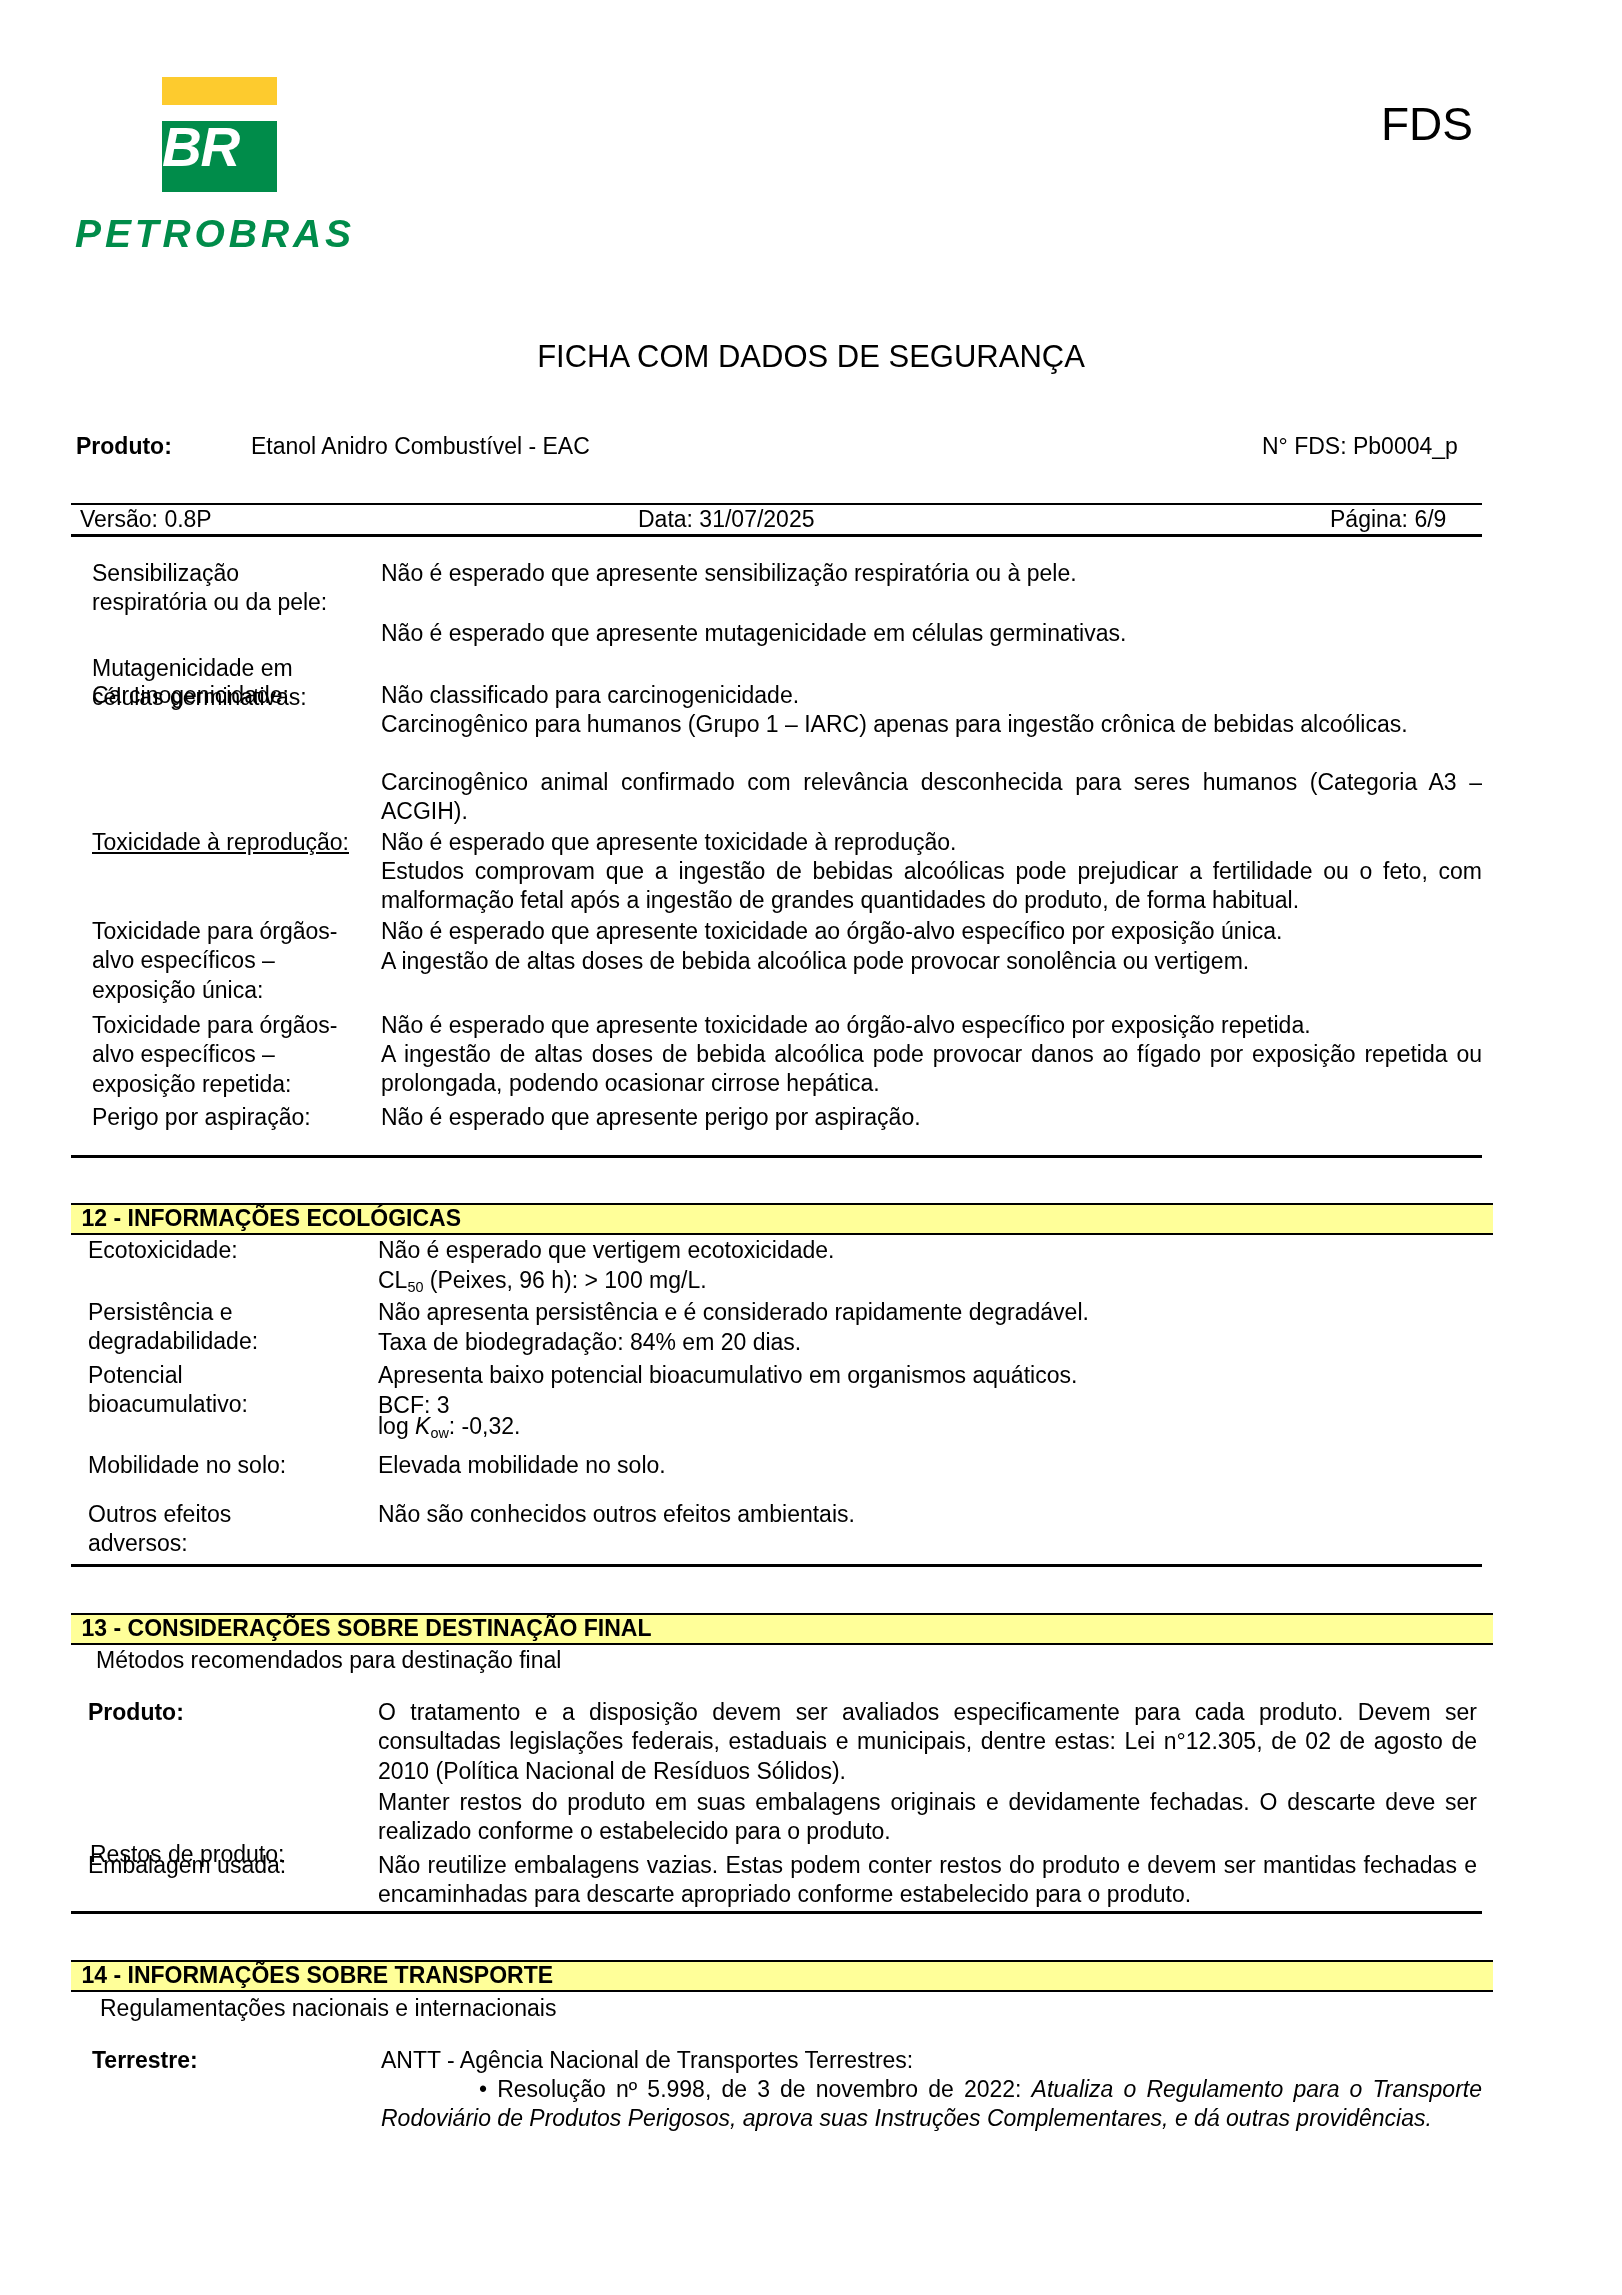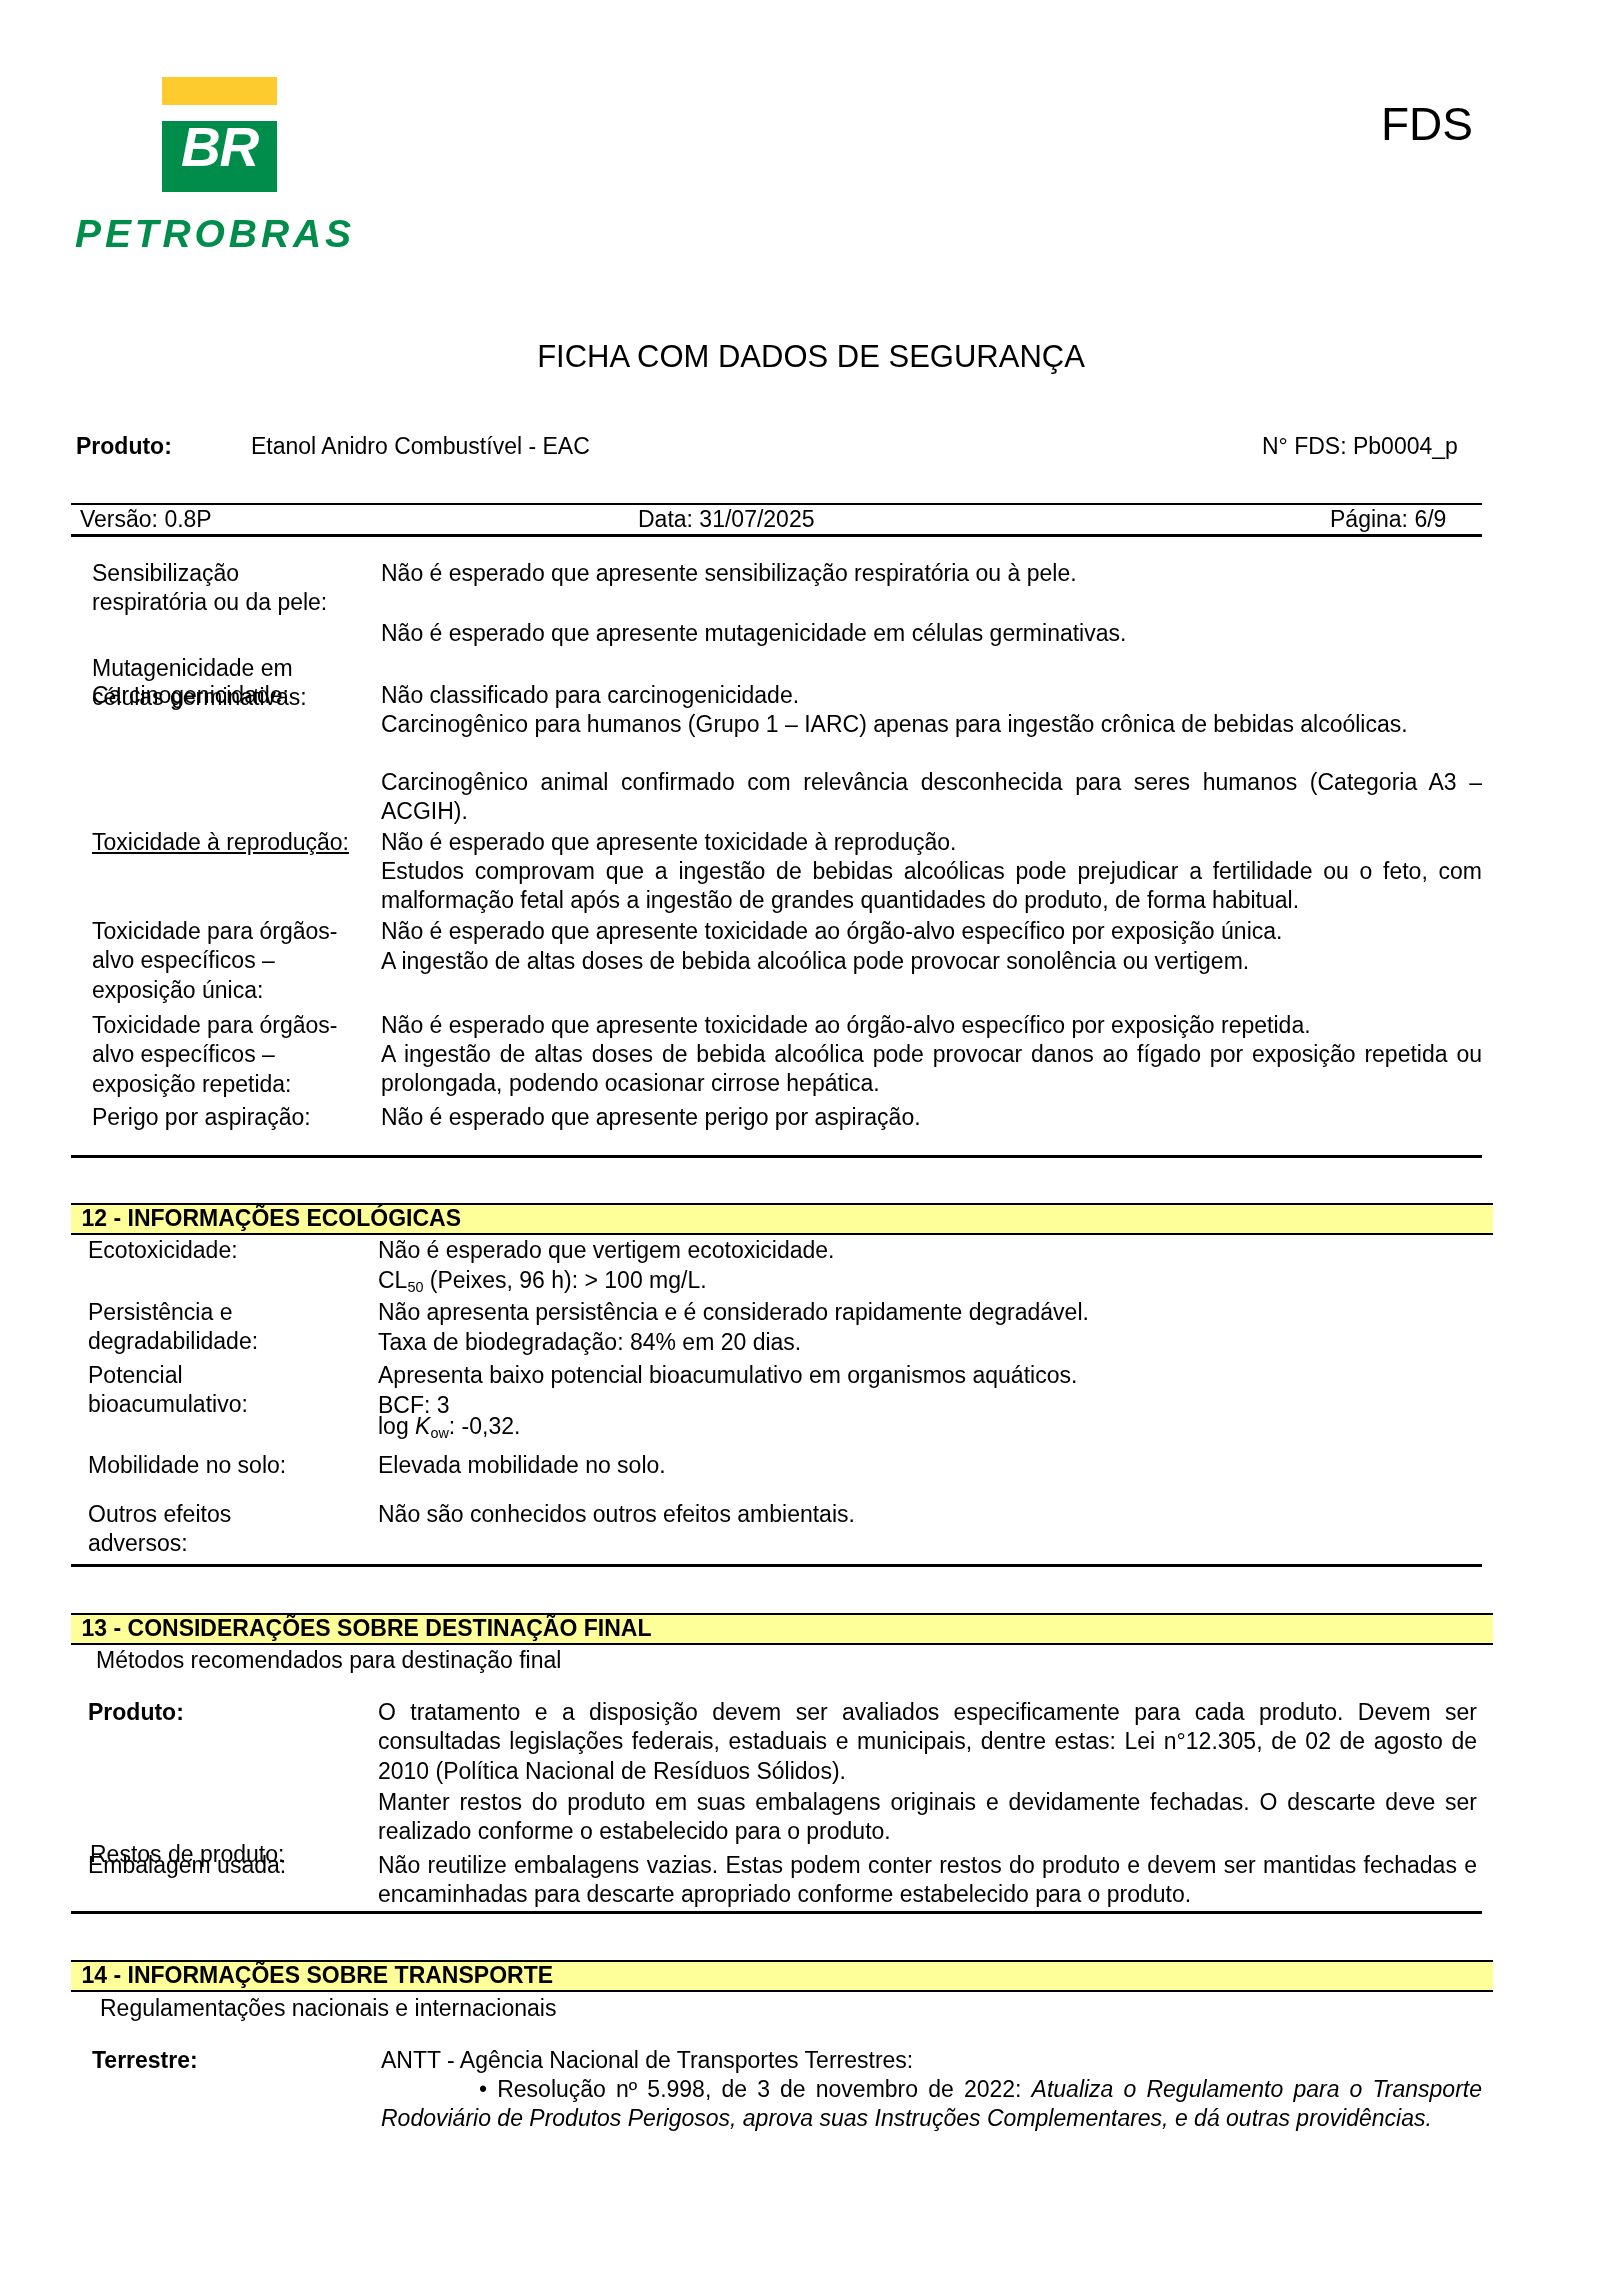--- a/index.html
+++ b/index.html
@@ -3,21 +3,21 @@
 <meta charset="utf-8">
 <style>
   html, body { margin:0; padding:0; background:#ffffff; }
   body { width:1622px; height:2295px; position:relative; overflow:hidden;
          font-family:"Liberation Sans", sans-serif; color:#000; }
   .abs { position:absolute; }
   .txt { font-size:23px; line-height:29.4px; }
   .logo-yellow { left:162px; top:77px; width:115px; height:27.5px; background:#FDCB2E; }
   .logo-green { left:162px; top:121px; width:115px; height:71px; background:#008C4A; }
   .logo-br { left:162px; top:121px; width:115px; height:52px; color:#fff; font-weight:bold; font-style:italic;
-             font-size:55px; line-height:52px; text-align:center; letter-spacing:-1.3px; }
+             font-size:55px; line-height:52px; letter-spacing:-1.3px; }
   .logo-name { left:75px; top:214px; color:#008C4A; font-weight:bold; font-style:italic; font-size:39px;
                line-height:39px; letter-spacing:3.9px; }
   .fds { left:1381px; top:98px; font-size:46px; line-height:52px; }
   .title { left:0; width:1622px; top:337px; text-align:center; font-size:31px; line-height:39px; }
   .hline { left:71px; width:1411px; background:#000; }
   .label { left:92px; width:268px; }
   .value { left:381px; width:1101px; text-align:justify; }
   .sec-header { left:71px; width:1411px; height:27.5px; background:#FFFF99; border-top:2.6px solid #000;
                 border-bottom:2.6px solid #000; font-weight:bold; font-size:23px; line-height:27.5px; padding-left:10.5px; box-sizing:content-box; }
   .subhead { font-weight:normal;text-align:center; }

